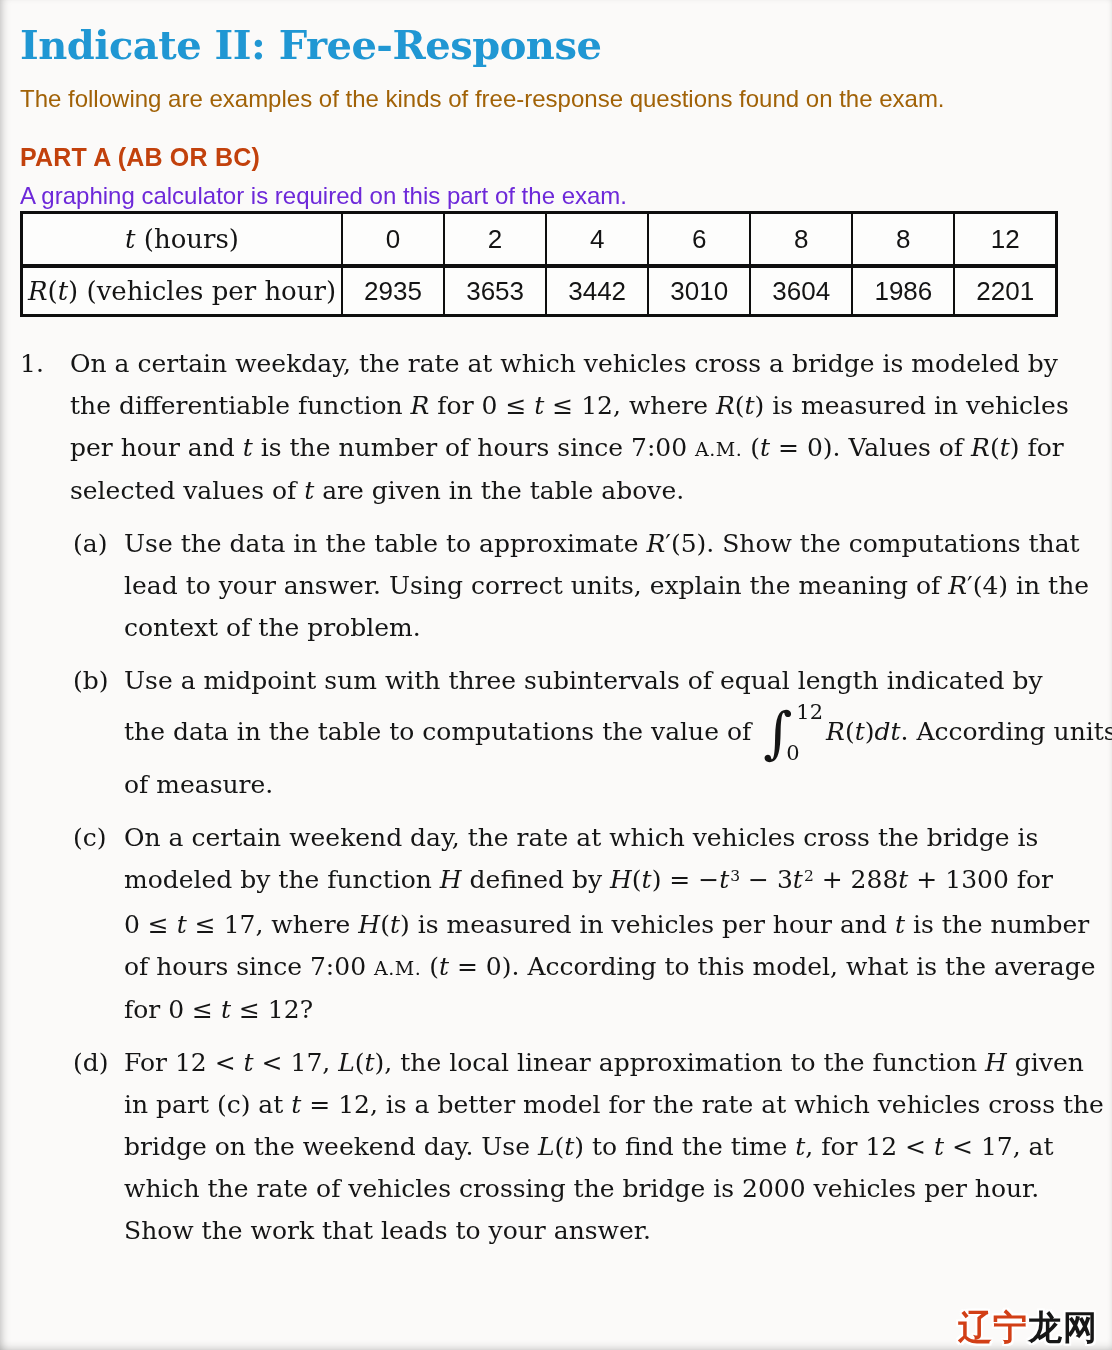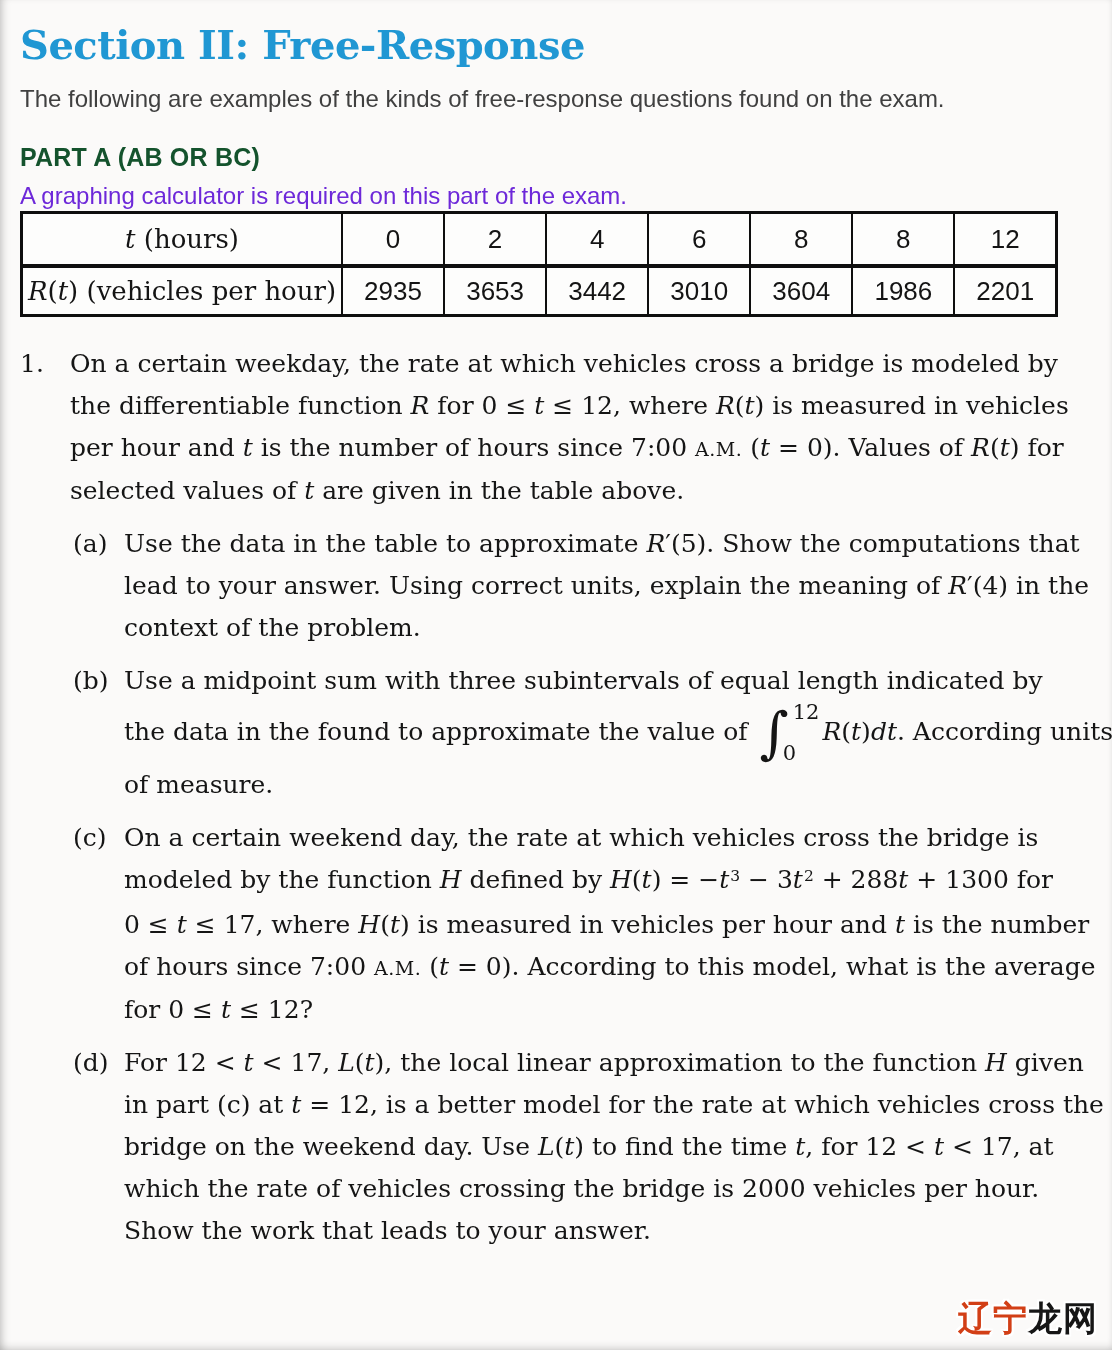--- a/index.html
+++ b/index.html
@@ -8,22 +8,22 @@
     background:#fbfaf9;
     font-family:"DejaVu Serif",serif;color:#141414;
     box-shadow:inset 7px 0 9px -5px rgba(0,0,0,.22), inset 0 -7px 9px -5px rgba(0,0,0,.16), inset -4px 0 6px -4px rgba(0,0,0,.08);
   }
   .page{position:relative;width:100%;height:100%;padding:22px 34px 0 20px;box-sizing:border-box;}
   h1.title{
     margin:0;font-family:"DejaVu Serif",serif;font-weight:bold;
     font-size:40px;line-height:46px;color:#2097d3;letter-spacing:-0.5px;
   }
   .sans{font-family:"Liberation Sans","DejaVu Sans",sans-serif;}
-  p.intro{margin:16px 0 0 0;font-size:24px;line-height:30px;color:#404040;}
-  h2.part-heading{margin:28px 0 0 0;font-size:25px;line-height:30px;color:#14532d;letter-spacing:0.2px;}
+  p.intro{margin:16px 0 0 0;font-size:24px;line-height:30px;color:#a16207;}
+  h2.part-heading{margin:28px 0 0 0;font-size:25px;line-height:30px;color:#c2410c;letter-spacing:0.2px;}
   p.note{margin:9px 0 0 0;font-size:24px;line-height:30px;color:#6d28d9;}
 
   table.data{
     border-collapse:collapse;width:1038px;table-layout:fixed;
     border:3px solid #0e0e0e;background:#fdfdfc;
   }
   table.data td{
     border:2px solid #0e0e0e;text-align:center;vertical-align:middle;
     font-size:26px;padding:0;
   }
@@ -44,34 +44,34 @@
   .sc{font-size:0.76em;letter-spacing:0.5px;}
   .sup{font-size:0.62em;position:relative;top:-0.48em;margin-left:1px;}
 
   .intg{display:inline-flex;align-items:center;vertical-align:middle;margin:0 3px 0 4px;}
   .int-sign{font-size:56px;line-height:0.95;font-family:"DejaVu Serif",serif;font-style:italic;}
   .int-bounds{display:inline-flex;flex-direction:column;justify-content:space-between;height:62px;font-size:21px;line-height:1;}
   .int-up{margin-left:4px;}
   .int-lo{margin-left:-6px;}
 
   .watermark{
-    position:absolute;right:14px;bottom:12px;
+    position:absolute;right:14px;bottom:6px;
     font-size:34px;font-weight:bold;line-height:1;
-    font-family:Liberation Mono, monospace;letter-spacing:1px;
+    font-family:Liberation Sans, sans-serif;letter-spacing:1px;
     text-shadow:-2px -2px 0 #fff,2px -2px 0 #fff,-2px 2px 0 #fff,2px 2px 0 #fff,0 2px 0 #fff,0 -2px 0 #fff,2px 0 0 #fff,-2px 0 0 #fff;
   }
   .wm-red{color:#d23f16;}
   .wm-black{color:#161616;}
 </style>
 </head>
 <body>
 
 <div class="page">
 
-  <h1 class="title">Section II: Free-Response</h1>
+  <h1 class="title">Indicate II: Free-Response</h1>
 
   <p class="intro sans">The following are examples of the kinds of free-response questions found on the exam.</p>
 
   <h2 class="part-heading sans">PART A (AB OR BC)</h2>
 
   <p class="note sans">A graphing calculator is required on this part of the exam.</p>
 
   <table class="data">
     <tbody>
         <tr class="hdr">
@@ -114,21 +114,21 @@
           <div class="tline"><span>Use the data in the table to approximate </span><span class="it">R</span><span>′(5). Show the computations that</span></div>
           <div class="tline"><span>lead to your answer. Using correct units, explain the meaning of </span><span class="it">R</span><span>′(4) in the</span></div>
           <div class="tline"><span>context of the problem.</span></div>
         </div>
     </div>
 
     <div class="part">
       <div class="plabel">(b)</div>
       <div class="ptext">
           <div class="tline"><span>Use a midpoint sum with three subintervals of equal length indicated by</span></div>
-          <div class="tline"><span>the data in the found to approximate the value of </span><span class="intg">
+          <div class="tline"><span>the data in the table to computations the value of </span><span class="intg">
               <span class="int-sign">∫</span>
               <span class="int-bounds">
                 <span class="int-up">12</span>
                 <span class="int-lo">0</span>
               </span>
             </span><span class="it">R</span><span>(</span><span class="it">t</span><span>)</span><span class="it">dt</span><span>. According units</span></div>
           <div class="tline"><span>of measure.</span></div>
         </div>
     </div>
 

